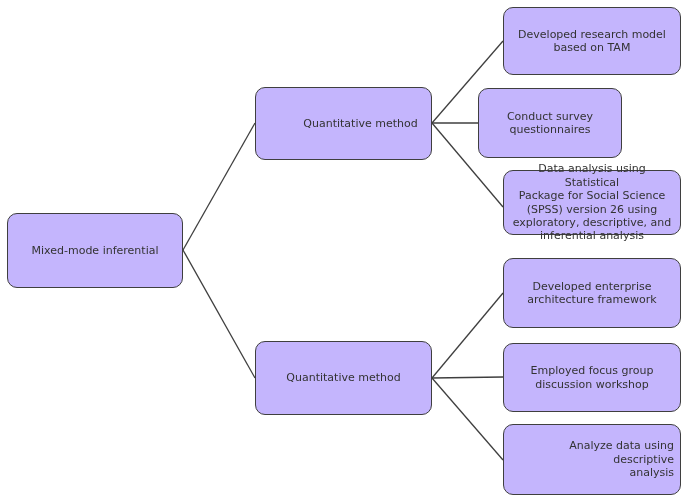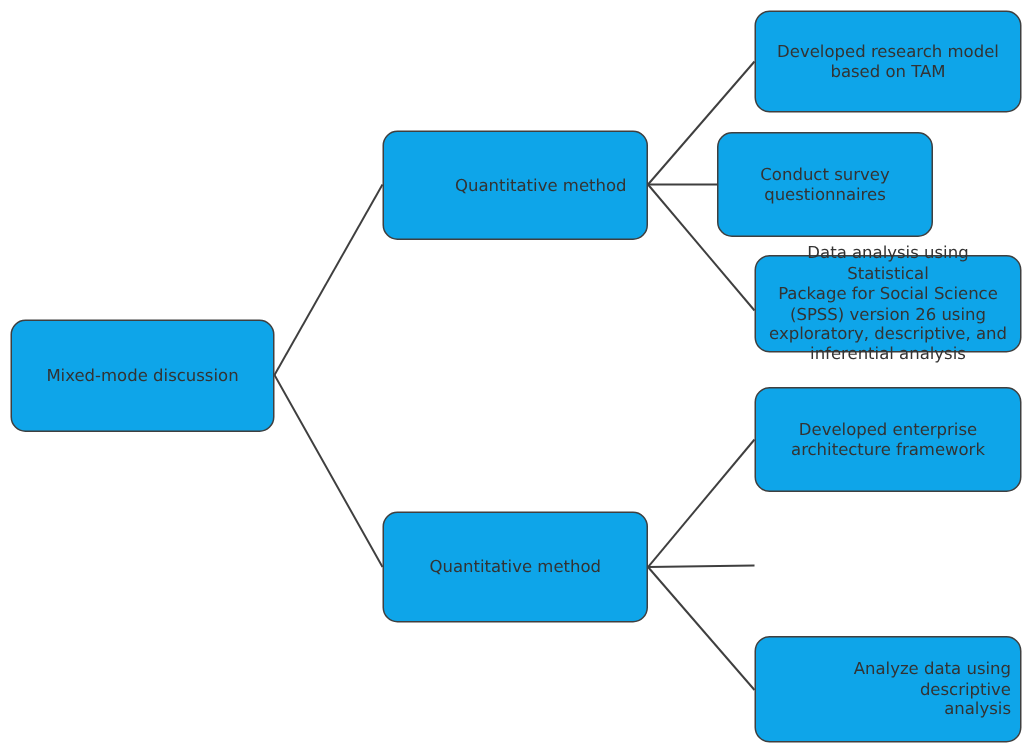--- a/index.html
+++ b/index.html
@@ -24,21 +24,21 @@
   }
   .connectors line {
     stroke: #3f3f3f;
     stroke-width: 1.3;
   }
   .node {
     position: absolute;
     box-sizing: border-box;
     border: 1.5px solid #3f3f3f;
     border-radius: 10px;
-    background: #0ea5e9;
+    background: #c4b5fd;
     display: flex;
     align-items: center;
     justify-content: center;
     text-align: center;
     color: #333333;
     font-size: 11px;
     line-height: 1.22;
     padding: 4px 6px;
     white-space: pre-line;
   }
@@ -62,37 +62,39 @@
     <line x1="183" y1="250" x2="255" y2="123"></line>
     <line x1="183" y1="250" x2="255" y2="378"></line>
     <line x1="432" y1="123" x2="503" y2="41"></line>
     <line x1="432" y1="123" x2="503" y2="123"></line>
     <line x1="432" y1="123" x2="503" y2="207"></line>
     <line x1="432" y1="378" x2="503" y2="293"></line>
     <line x1="432" y1="378" x2="503" y2="377"></line>
     <line x1="432" y1="378" x2="503" y2="460"></line>
   </svg>
 
-  <div class="node n-root">Mixed-mode discussion</div>
+  <div class="node n-root">Mixed-mode inferential</div>
 
   <div class="node n-quant">Quantitative method</div>
 
   <div class="node n-qual">Quantitative method</div>
 
   <div class="node n-q1">Developed research model
 based on TAM</div>
 
   <div class="node n-q2">Conduct survey questionnaires</div>
 
   <div class="node n-q3">Data analysis using Statistical
 Package for Social Science
 (SPSS) version 26  using
 exploratory, descriptive, and
 inferential analysis</div>
 
   <div class="node n-l1">Developed enterprise
 architecture framework</div>
 
+  <div class="node n-l2">Employed focus group
+discussion workshop</div>
 
   <div class="node n-l3">Analyze data using descriptive
 analysis</div>
 
 </div>
 
 </body></html>

